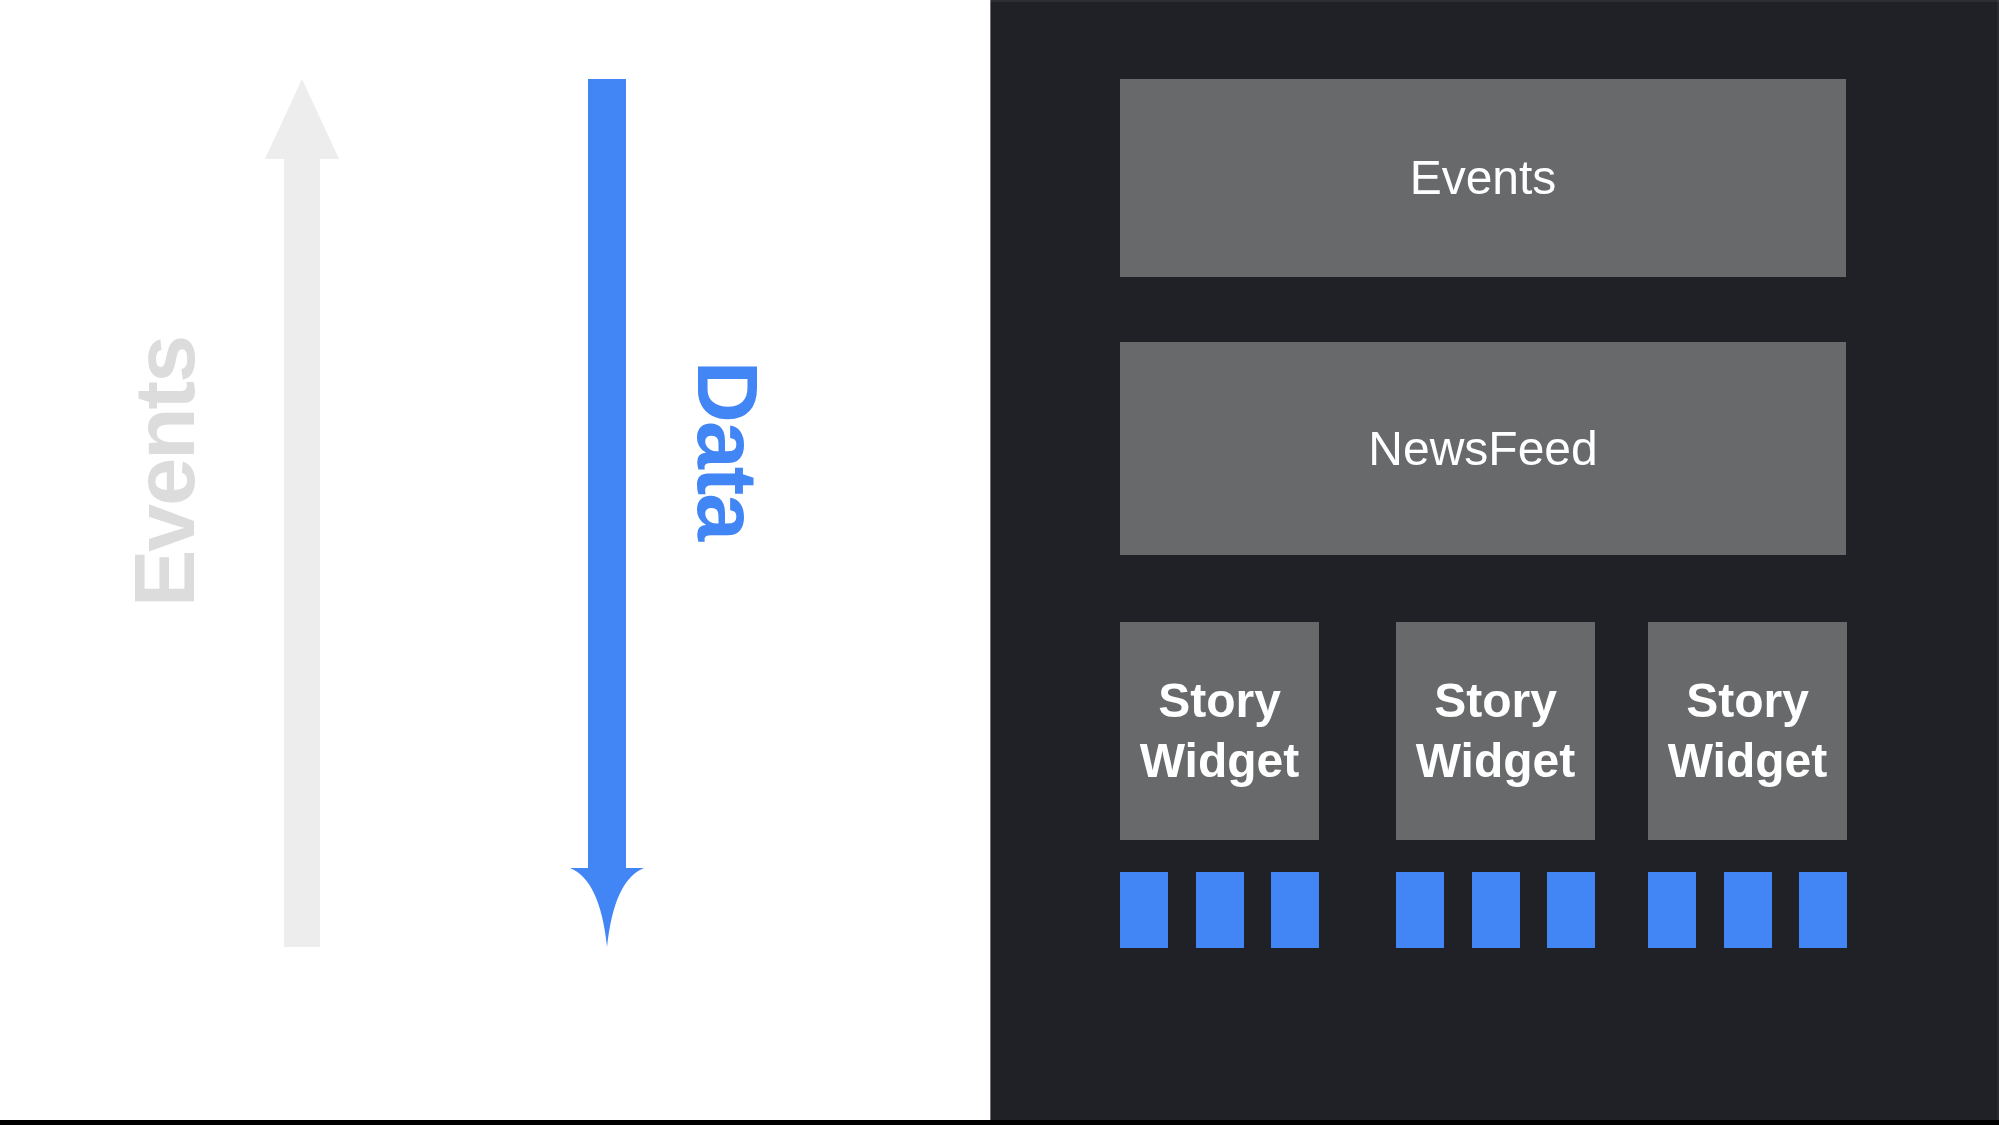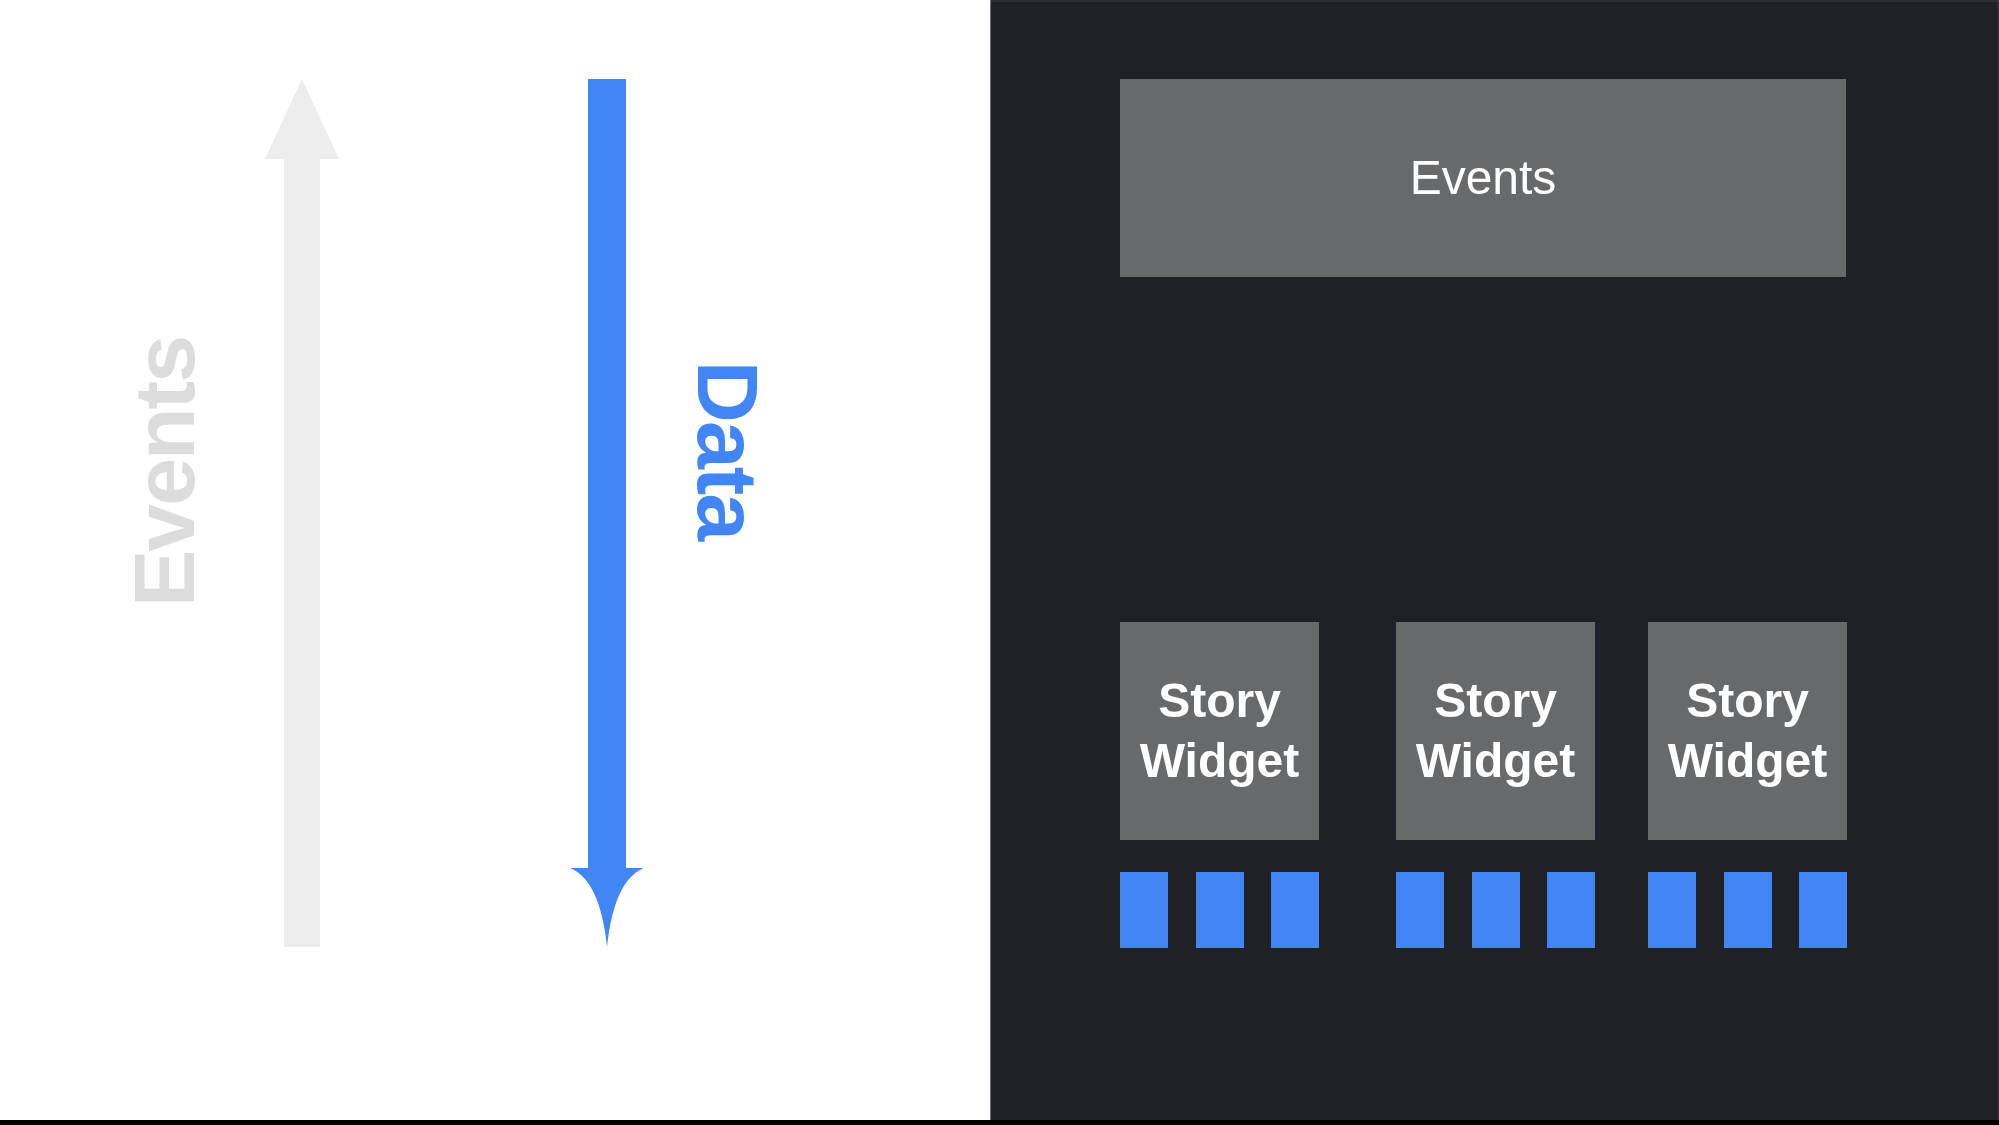--- a/index.html
+++ b/index.html
@@ -110,20 +110,23 @@
   <div class="rot-label events-label">Events</div>
 
   <div class="rot-label data-label">Data</div>
 
   <div class="dark-panel">
 
     <div class="gray-box screen-box">
       <span>Events</span>
     </div>
 
+    <div class="gray-box newsfeed-box">
+      <span>NewsFeed</span>
+    </div>
 
     <div class="gray-box story-box s1">
       <span>Story Widget</span>
     </div>
     <div class="gray-box story-box s2">
       <span>Story Widget</span>
     </div>
     <div class="gray-box story-box s3">
       <span>Story Widget</span>
     </div>

